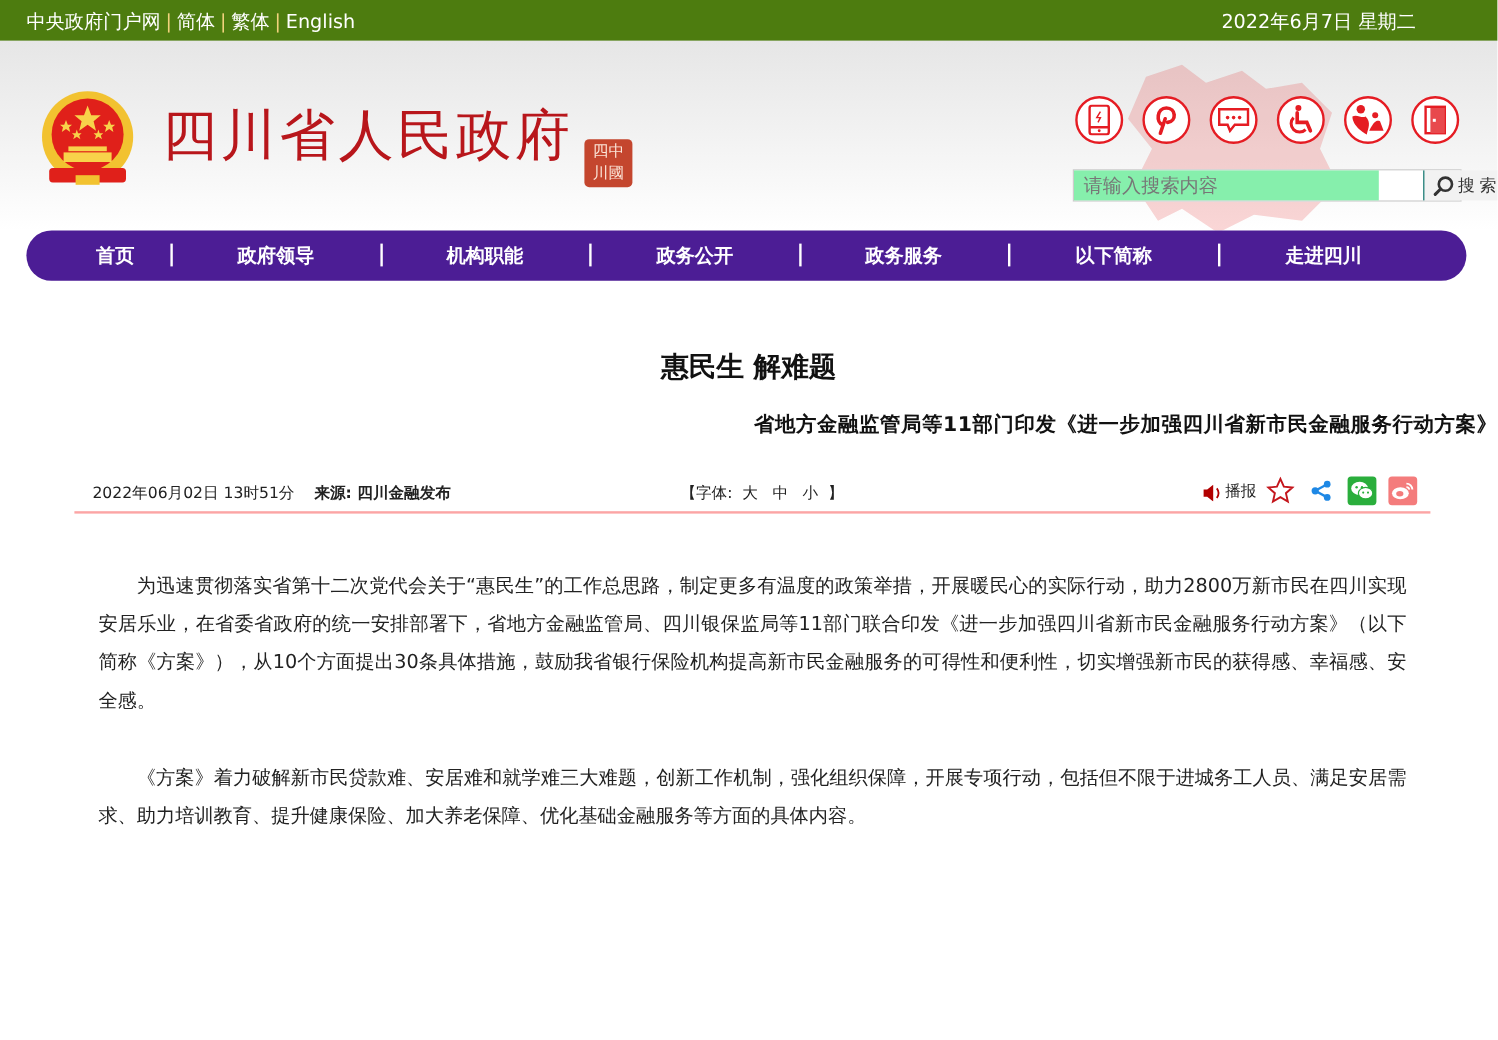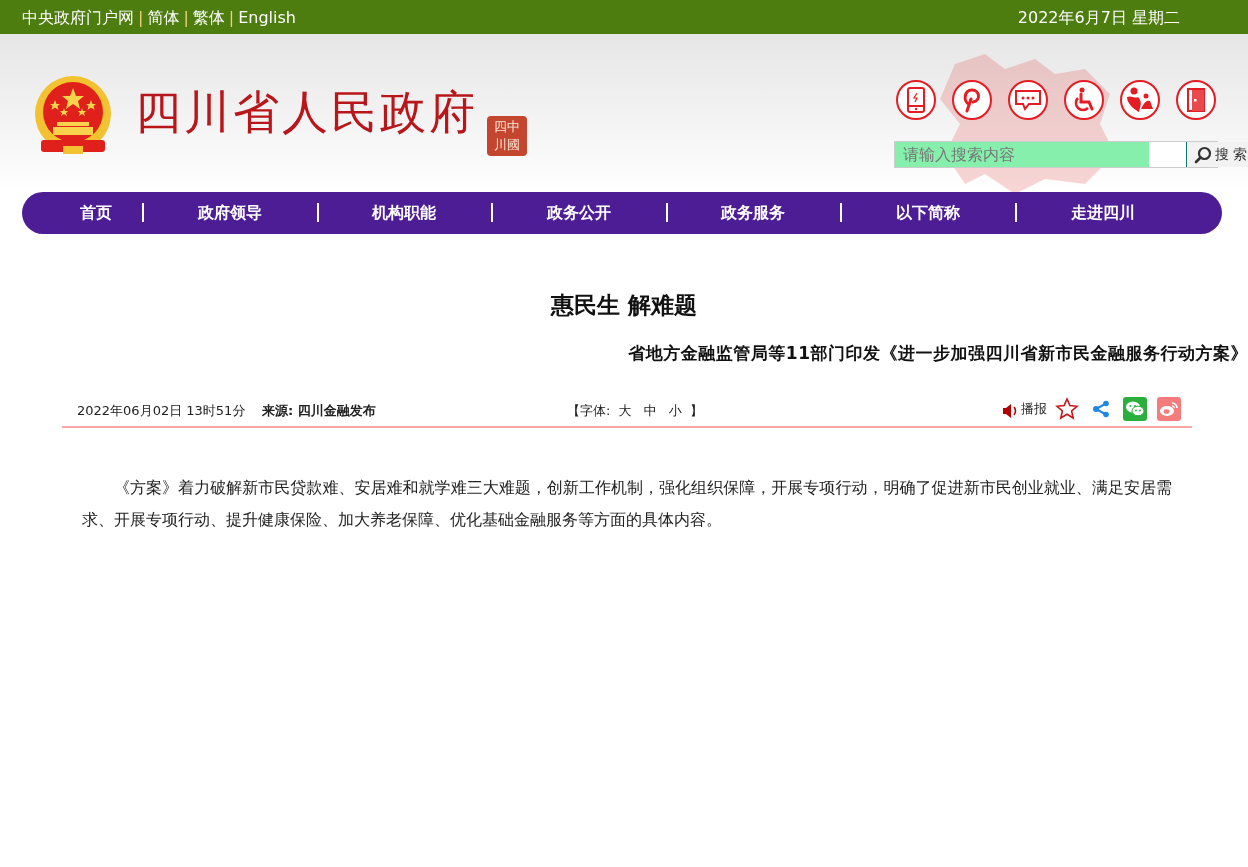--- a/index.html
+++ b/index.html
@@ -212,14 +212,15 @@
           <ellipse cx="8" cy="11" rx="7" ry="5" fill="#fff"></ellipse>
           <ellipse cx="7.5" cy="11.5" rx="3" ry="2.3" fill="#f47c7c"></ellipse>
           <path d="M13 3 A5 5 0 0 1 18 8" stroke="#fff" stroke-width="1.6" fill="none"></path>
           <path d="M13 6 A2.5 2.5 0 0 1 15.5 8" stroke="#fff" stroke-width="1.4" fill="none"></path>
         </svg>
     </span>
   </div>
 </div>
 
 <div class="body-text">
-  <p>《方案》着力破解新市民贷款难、安居难和就学难三大难题，创新工作机制，强化组织保障，开展专项行动，明确了促进新市民创业就业、满足安居需求、开展专项行动、提升健康保险、加大养老保障、优化基础金融服务等方面的具体内容。</p>
+  <p>为迅速贯彻落实省第十二次党代会关于“惠民生”的工作总思路，制定更多有温度的政策举措，开展暖民心的实际行动，助力2800万新市民在四川实现安居乐业，在省委省政府的统一安排部署下，省地方金融监管局、四川银保监局等11部门联合印发《进一步加强四川省新市民金融服务行动方案》（以下简称《方案》），从10个方面提出30条具体措施，鼓励我省银行保险机构提高新市民金融服务的可得性和便利性，切实增强新市民的获得感、幸福感、安全感。</p>
+  <p>《方案》着力破解新市民贷款难、安居难和就学难三大难题，创新工作机制，强化组织保障，开展专项行动，包括但不限于进城务工人员、满足安居需求、助力培训教育、提升健康保险、加大养老保障、优化基础金融服务等方面的具体内容。</p>
 </div>
 
 </body></html>

